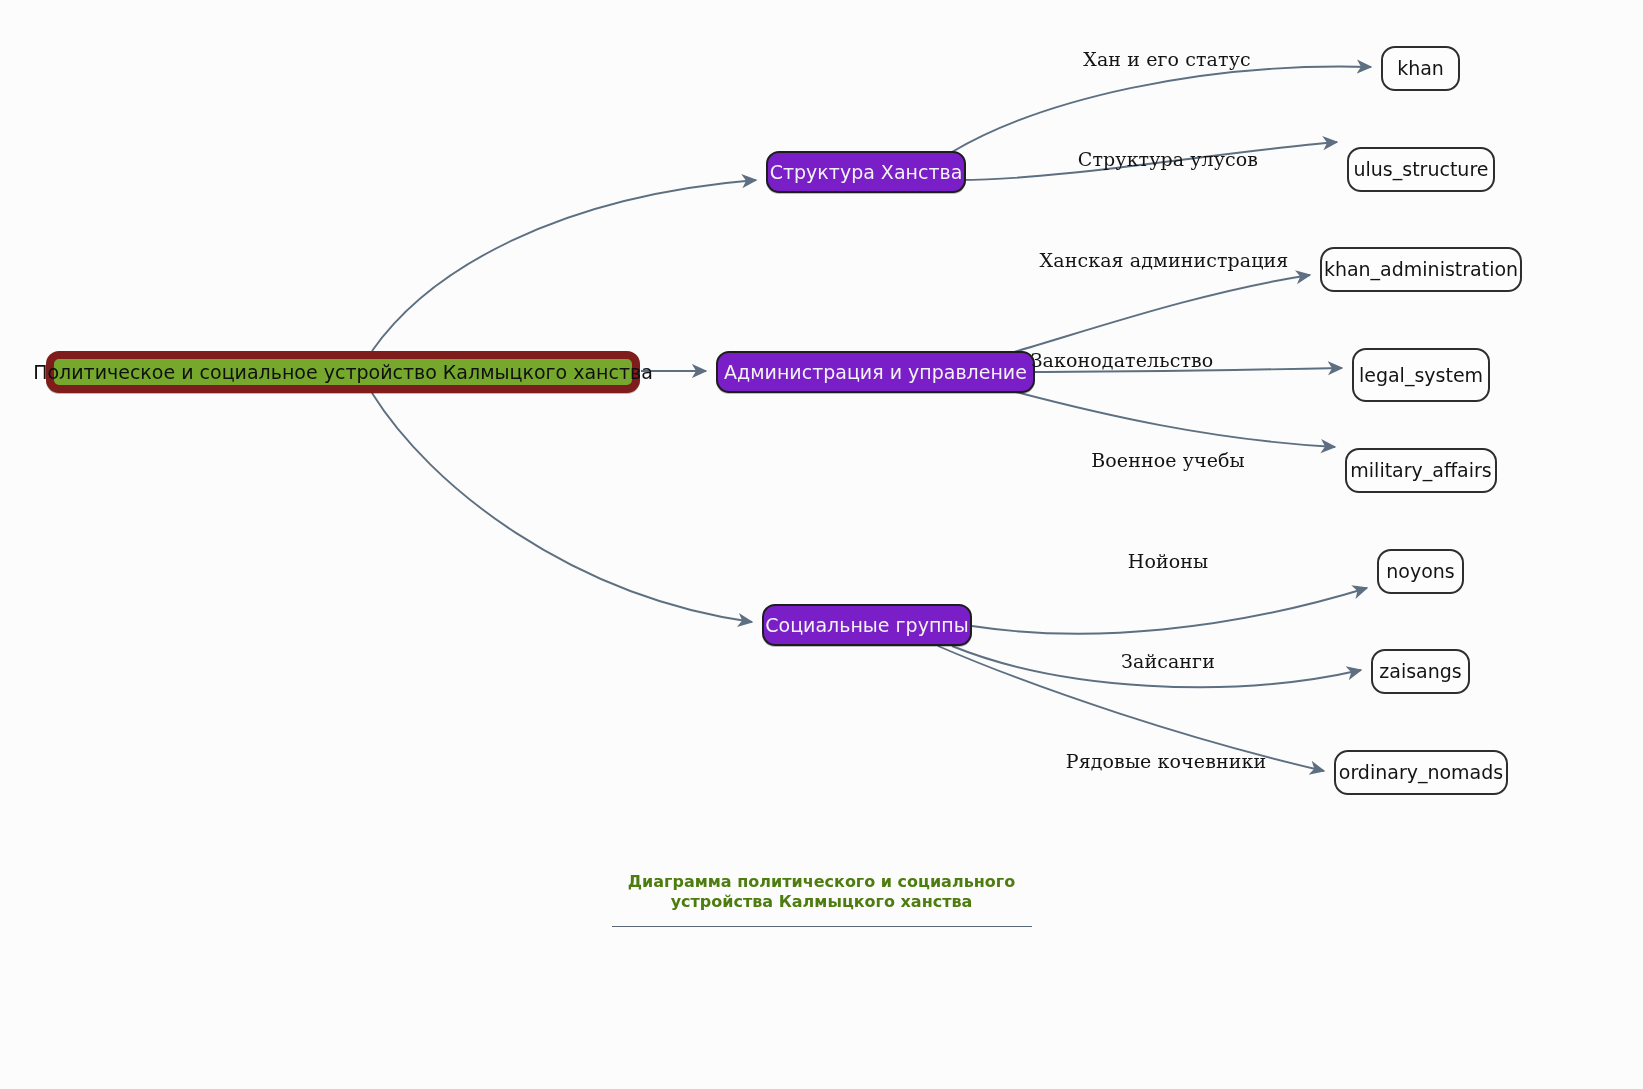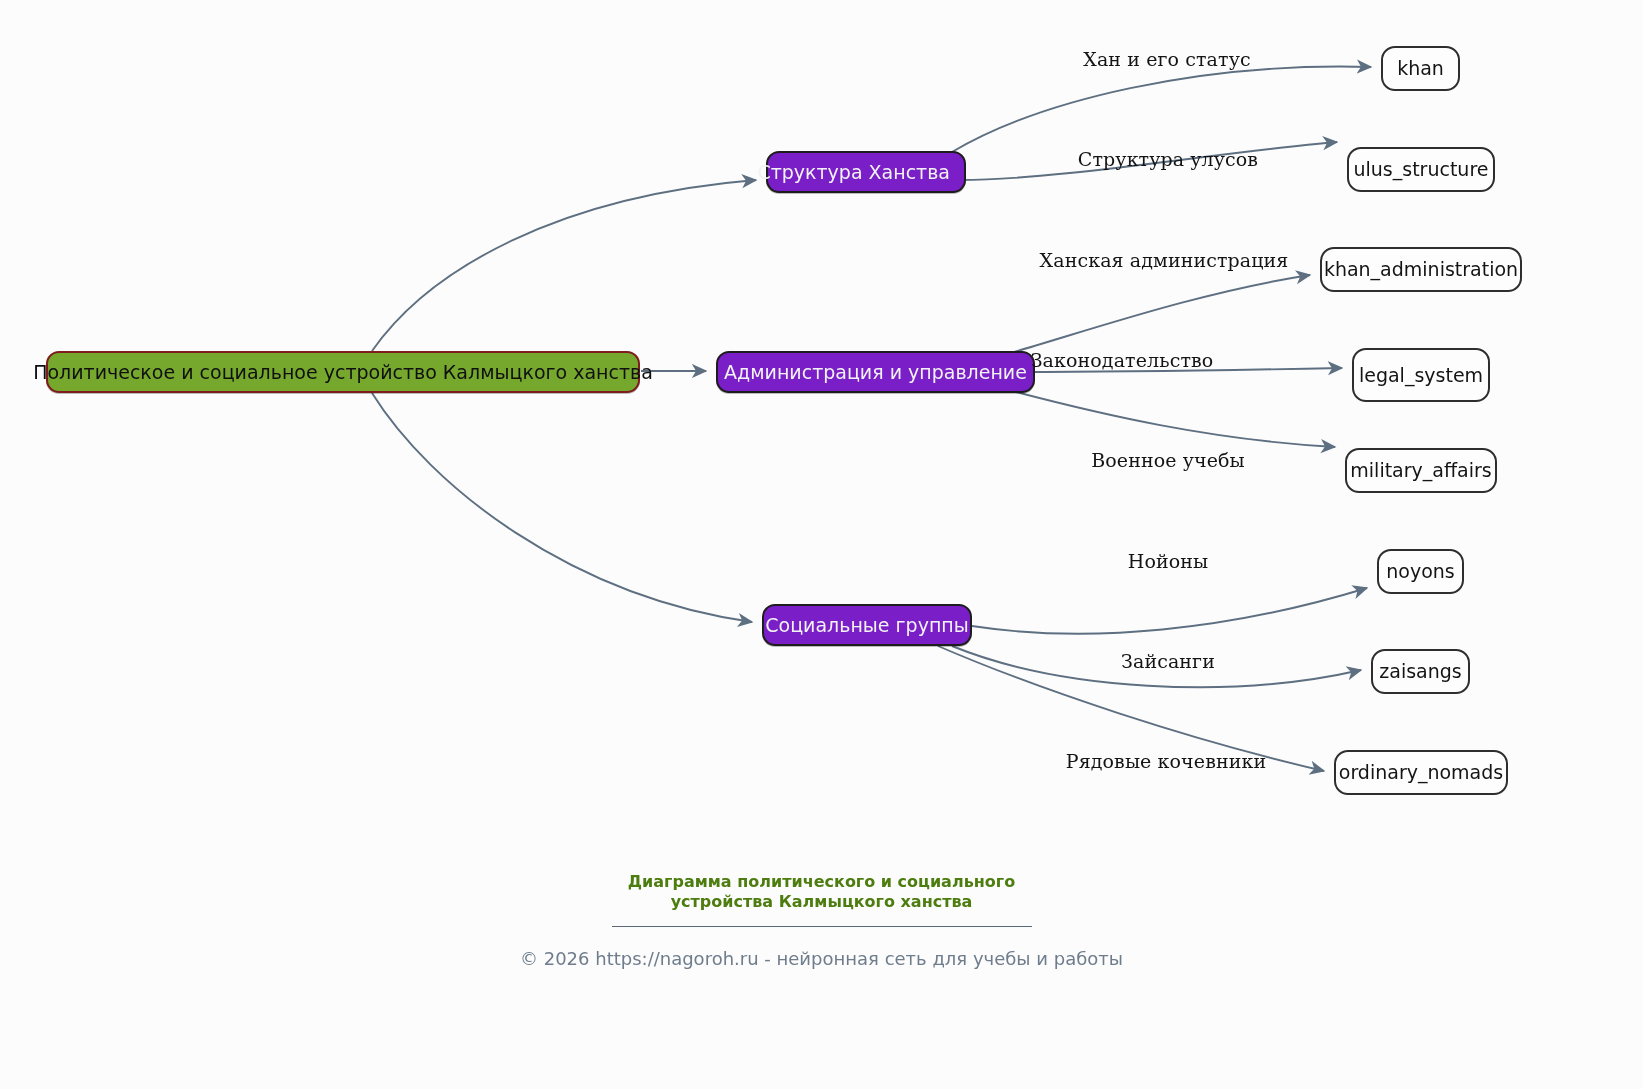--- a/index.html
+++ b/index.html
@@ -38,21 +38,21 @@
     align-items: center;
     justify-content: center;
     border-radius: 14px;
     white-space: nowrap;
     font-family: "DejaVu Sans", sans-serif;
     line-height: 1;
   }
 
   .node-root {
     background: #76a82e;
-    border: 2px solid #7f1d1d;
+    border: 8px solid #7f1d1d;
     color: #101010;
     font-size: 19px;
     border-radius: 13px;
     padding: 0 14px;
     box-shadow: 0 1px 0 rgba(0,0,0,0.25);
   }
 
   .node-branch {
     background: #7a1fc8;
     border: 2px solid #1d1d1d;
@@ -142,21 +142,21 @@
       <path d="M 972 626 C 1090 644 1230 630 1367 588"></path>
       <path d="M 952 646 C 1060 690 1230 700 1361 670"></path>
       <path d="M 938 646 C 1040 690 1190 740 1324 771"></path>
     </g>
   </svg>
 
   <div class="node node-root" style="left:46px; top:351px; width:594px; height:42px;">
     <span>Политическое и социальное устройство Калмыцкого ханства</span>
   </div>
 
-  <div class="node node-branch" style="left:766px; top:151px; width:200px; height:42px;justify-content:flex-end;">
+  <div class="node node-branch" style="left:766px; top:151px; width:200px; height:42px;">
     <span>Структура Ханства</span>
   </div>
 
   <div class="node node-branch" style="left:716px; top:351px; width:319px; height:42px;">
     <span>Администрация и управление</span>
   </div>
 
   <div class="node node-branch" style="left:762px; top:604px; width:210px; height:42px;">
     <span>Социальные группы</span>
   </div>
@@ -209,15 +209,14 @@
 
   <div class="edge-label" style="left:1166px; top:761px;">Рядовые кочевники</div>
 
   <div class="footer footer-caption">
     <div>Диаграмма политического и социального</div>
     <div>устройства Калмыцкого ханства</div>
   </div>
 
   <div class="footer-rule"></div>
 
-  <div class="footer footer-copyright">© 2026 https://nagoroh.ru - нейронная сеть для учебы и работы</div>
 
 </div>
 
 </body></html>

